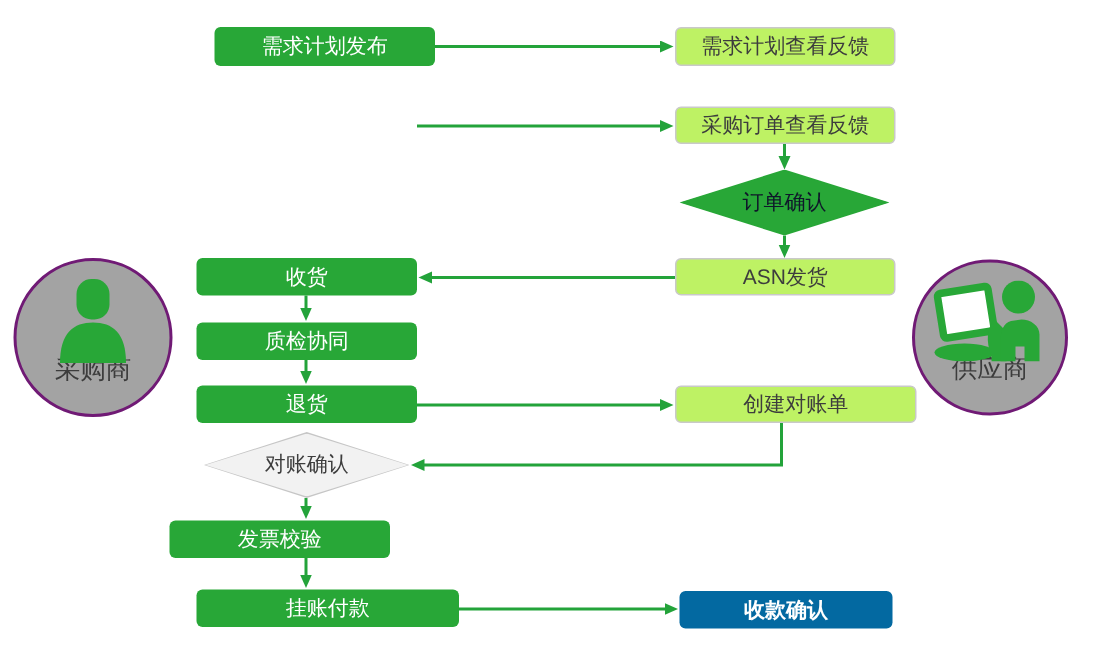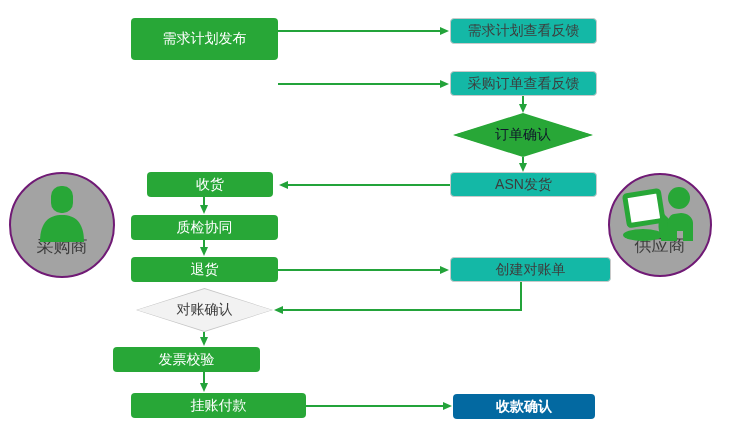--- a/index.html
+++ b/index.html
@@ -3,21 +3,21 @@
 <meta charset="utf-8">
 <style>
   html,body{margin:0;padding:0;background:#fff;}
   body{font-family:"Liberation Sans","DejaVu Sans",sans-serif;}
   .stage{position:relative;width:731px;height:436px;background:#ffffff;overflow:hidden;}
   .stage svg.wires{position:absolute;left:0;top:0;width:731px;height:436px;}
 
   .node{position:absolute;display:flex;align-items:center;justify-content:center;
         font-size:14px;box-sizing:border-box;white-space:nowrap;}
   .box-green{background:#28a737;color:#ffffff;border-radius:4px;}
-  .box-white{background:#14b8a6;color:#3d3d3d;border:1px solid #c9c9c9;border-radius:4px;}
+  .box-white{background:#bef264;color:#3d3d3d;border:1px solid #c9c9c9;border-radius:4px;}
   .box-red{background:#0369a1;color:#ffffff;border-radius:4px;font-weight:bold;}
 
   .diamond{position:absolute;}
   .diamond .shape{position:absolute;inset:0;
         clip-path:polygon(50% 0,100% 50%,50% 100%,0 50%);}
   .diamond .shape.inner{inset:1px;}
   .diamond .dlabel{position:absolute;inset:0;display:flex;align-items:center;justify-content:center;
         font-size:14px;white-space:nowrap;}
   .diamond-green .shape.outer{background:#28a737;}
   .diamond-green .shape.inner{background:#28a737;}
@@ -76,22 +76,22 @@
           <rect x="6" y="6" width="34" height="30" rx="2" fill="#ffffff" stroke="#28a737" stroke-width="5"></rect>
         </g>
         <circle cx="58" cy="11" r="11" fill="#28a737"></circle>
         <path d="M42,26 C37,31 36,41 40,50 L40,54 L50,54 L50,34 Z" fill="#28a737"></path>
         <path d="M53,27 C48,28 46,34 46,40 L46,54 L56,54 L56,44 L62,44 L62,54 L72,54 L72,36 C72,30 66,26 60,26 Z" fill="#28a737"></path>
       </svg>
     </span>
     <span class="alabel">供应商</span>
   </div>
 
-  <div class="node box-green" style="left:131px;top:18px;width:147px;height:42px;">需求计划发布</div>
-  <div class="node box-green" style="left:131px;top:172px;width:126px;height:25px;margin-left:16px;">收货</div>
+  <div class="node box-green" style="left:143px;top:18px;width:147px;height:26px;">需求计划发布</div>
+  <div class="node box-green" style="left:131px;top:172px;width:147px;height:25px;">收货</div>
   <div class="node box-green" style="left:131px;top:215px;width:147px;height:25px;">质检协同</div>
   <div class="node box-green" style="left:131px;top:257px;width:147px;height:25px;">退货</div>
   <div class="node box-green" style="left:113px;top:347px;width:147px;height:25px;">发票校验</div>
   <div class="node box-green" style="left:131px;top:393px;width:175px;height:25px;">挂账付款</div>
 
   <div class="node box-white" style="left:450px;top:18px;width:147px;height:26px;">需求计划查看反馈</div>
   <div class="node box-white" style="left:450px;top:71px;width:147px;height:25px;">采购订单查看反馈</div>
   <div class="node box-white" style="left:450px;top:172px;width:147px;height:25px;">ASN发货</div>
   <div class="node box-white" style="left:450px;top:257px;width:161px;height:25px;">创建对账单</div>
   <div class="node box-red" style="left:453px;top:394px;width:142px;height:25px;">收款确认</div>

